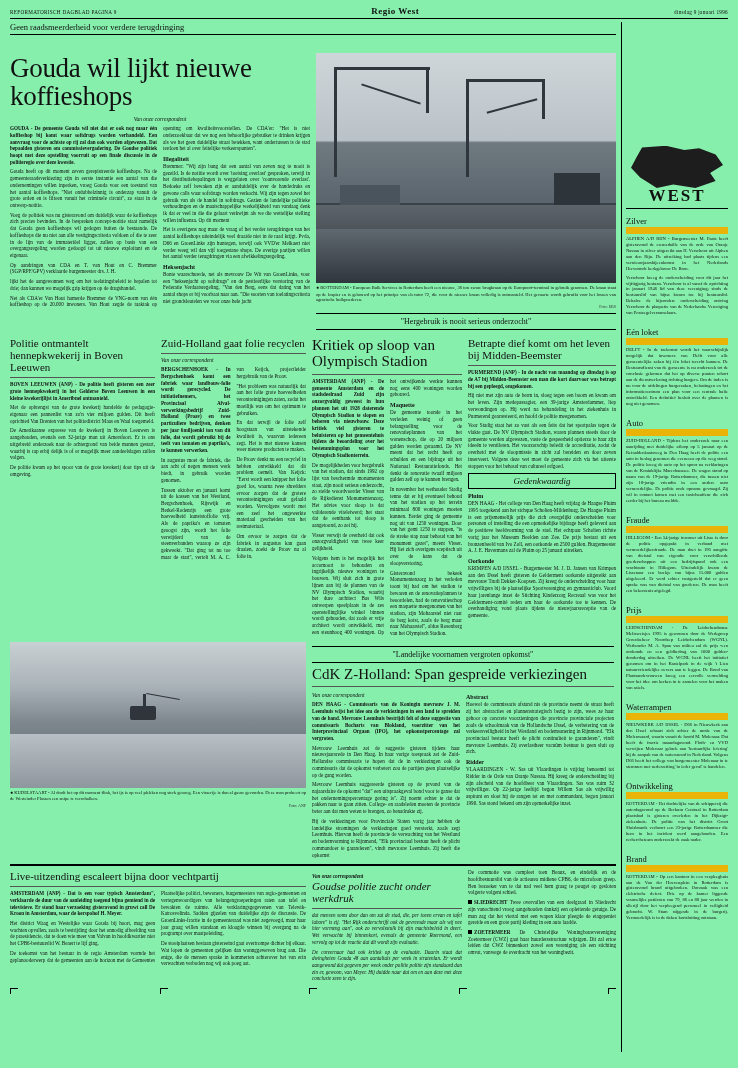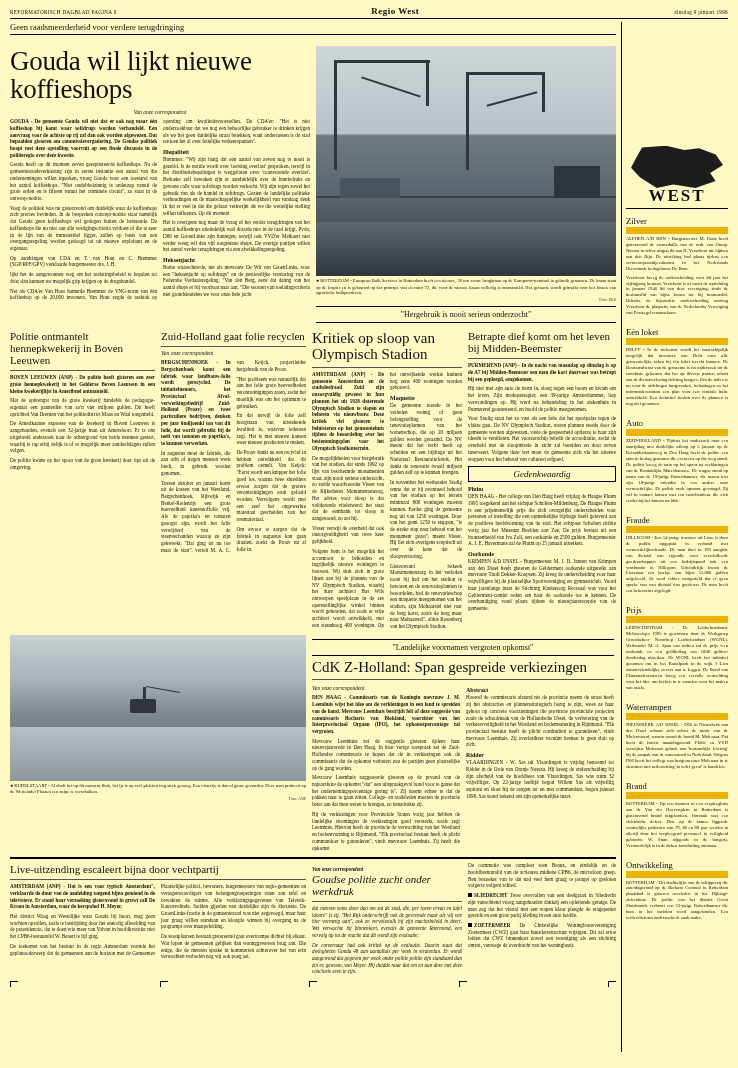--- a/index.html
+++ b/index.html
@@ -13,21 +13,21 @@
     font-family: "Liberation Serif", serif;
     color: #111;
     overflow: hidden;
   }
   .page {
     position: relative;
     width: 738px;
     height: 1068px;
     box-sizing: border-box;
     padding: 6px 10px 4px 10px;
-    background: #fef9c3;
+    background: #86efac;
   }
   
   .masthead {
     display: flex;
     align-items: baseline;
     justify-content: space-between;
     font-size: 5.2px;
     letter-spacing: .3px;
     border-bottom: 1px solid #000;
     padding-bottom: 2px;
@@ -56,21 +56,21 @@
     flex-direction: column;
     justify-content: center;
   }
 
   
   .kicker {
     font-size: 8.5px;
     font-style: normal;
     border-bottom: 1px solid #000;
     padding-bottom: 2px;
-    margin-bottom: 11px;
+    margin-bottom: 18px;
   }
   h1.headline {
     font-size: 27px;
     line-height: 1.02;
     font-weight: normal;
     margin: 2px 0 6px 0;
     letter-spacing: -.3px;
   }
   h2.headline2 {
     font-size: 15px;
@@ -456,23 +456,23 @@
         <div class="rail-sec-title">Prijs</div>
         <p>LEIDSCHENDAM - De Leidschendamse Meltsweisjes 1995 is gewonnen door de Werkgroep Groenbeheer Noordzep Leidschendam (WGNL). Wethouder M. A. Span van milieu zal de prijs -een oorkonde en een geldbedrag van 1000 gulden- donderdag uitreiken. De WGNL heeft het initiatief genomen om in het Kastelpark in de wijk 't Lien natuurvriendelijke oevers aan te leggen. De Bond van Plantsandevrouwen kreeg een eervolle vermelding voor het idee om kerken in te zamelen voor het maken van asiels.</p>
       </div>
 
       <div class="sec-block">
         <div class="rail-sec-title">Waterrampen</div>
         <p>NIEUWKERK A/D IJSSEL - D66 in Nieuwkerk aan den IJssel schaart zich achter de motie van de Molenwaard, waarin vanuit de hoofd M. Molenaar. Dat heeft de fractie maandagavond. Ploth- en VVD verwijten Molenaar gebrek aan 'bestuurlijke lefering' bij de aanpak van de watersnood in Nederland. Volgens D66 heeft het college van burgemeester Molenaar in te stemmen met nederzetting 'in ieder geval' te handelen.</p>
       </div>
 
       <div class="sec-block">
+        <div class="rail-sec-title">Ontwikkeling</div>
+        <p>ROTTERDAM - Het duchtelijke van de schippersij die zaterdagavond op de Berkum Centraal in Rotterdam plaatshad is gisteren overleden in het Dijkzigt-ziekenhuis. De politie van het district Groot Sluisbrande verhoort een 23-jarige Rotterdammer die hem in het incident werd aangehouden. Een rechercheteam onderzoekt de zaak nader.</p>
+      </div>
+
+      <div class="sec-block">
         <div class="rail-sec-title">Brand</div>
         <p>ROTTERDAM - Op een kantoor in een verpleeghuis aan de Van der Hoevenplein in Rotterdam is gisteravond brand uitgebroken. Oorzaak was een elektrische defect. Drie op de kamer liggende voumelijke patiënten van 79, 86 en 88 jaar werden in allerijl door het verpleegend personeel in veiligheid gebracht. W. Stam stijgende in de burgerij. Vermoedelijk is in de daken kortsluiting ontstaan.</p>
-      </div>
-
-      <div class="sec-block">
-        <div class="rail-sec-title">Ontwikkeling</div>
-        <p>ROTTERDAM - Het duchtelijke van de schippersij die zaterdagavond op de Berkum Centraal in Rotterdam plaatshad is gisteren overleden in het Dijkzigt-ziekenhuis. De politie van het district Groot Sluisbrande verhoort een 23-jarige Rotterdammer die hem in het incident werd aangehouden. Een rechercheteam onderzoekt de zaak nader.</p>
       </div>
     </div>
   </div>
 </div>
 
 </body></html>

